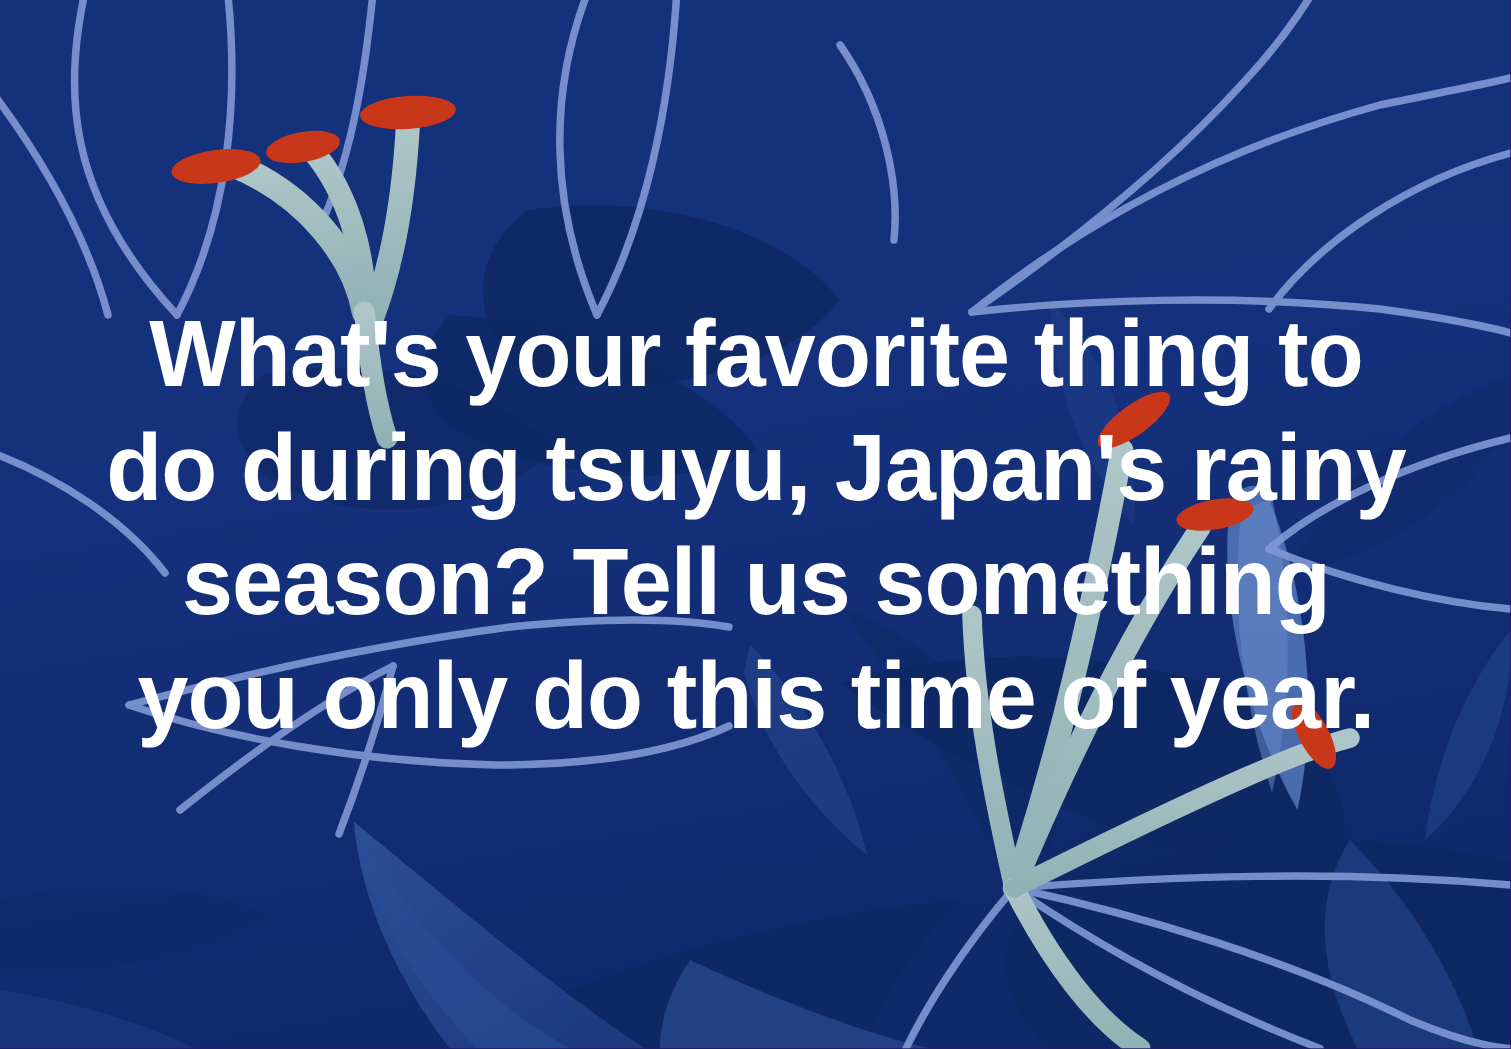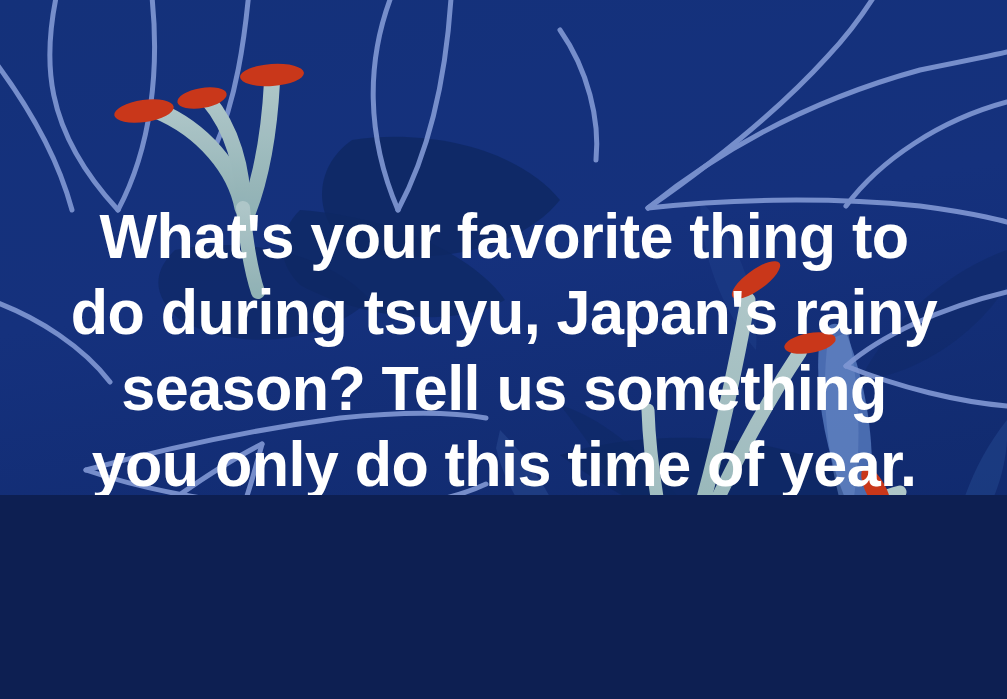--- a/index.html
+++ b/index.html
@@ -3,21 +3,21 @@
 <meta charset="utf-8">
 <style>
   html, body {
     margin: 0;
     padding: 0;
     background: #0d1f52;
   }
   #card {
     position: relative;
     width: 1007px;
-    height: 495px;
+    height: 699px;
     overflow: hidden;
     background: #4c1d95;
     font-family: "Liberation Sans", sans-serif;
   }
   #art {
     position: absolute;
     inset: 0;
     width: 1007px;
     height: 699px;
     display: block;

